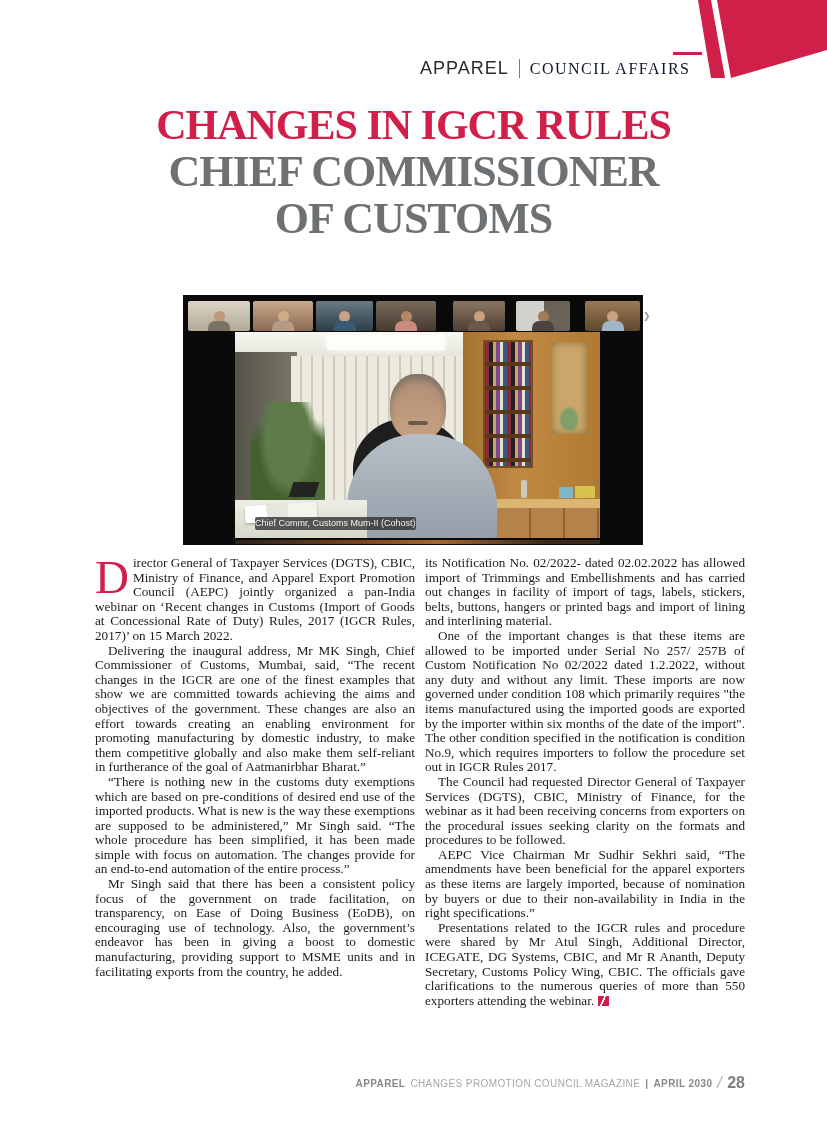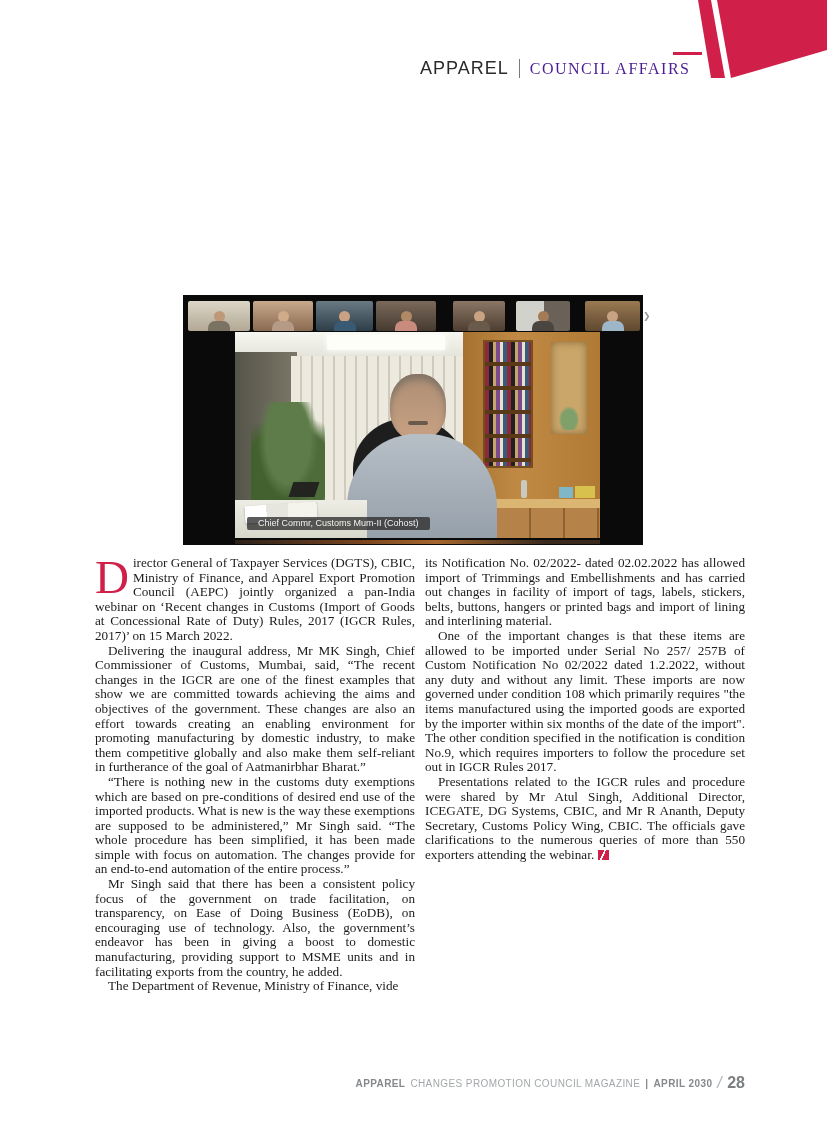--- a/index.html
+++ b/index.html
@@ -13,21 +13,21 @@
         font-family:"Liberation Serif","DejaVu Serif",serif;overflow:hidden;}
 
   
   .corner-logo{position:absolute;top:0;right:0;width:160px;height:85px;}
 
   
   .header{position:absolute;left:420px;top:58px;display:flex;align-items:center;gap:10px;}
   .hdr-brand{font-family:"Liberation Sans","DejaVu Sans",sans-serif;font-size:18px;
              letter-spacing:1px;color:#2b2b2b;font-weight:400;transform:scaleY(1.05);}
   .hdr-divider{width:1px;height:19px;background:#7a7a7a;}
-  .hdr-section{font-size:16px;letter-spacing:1.5px;color:#4c1d95;}
+  .hdr-section{font-size:16px;letter-spacing:1.5px;color:#0f172a;}
 
   
   .title{position:absolute;left:60px;right:60px;top:102px;margin:0;text-align:center;
          font-weight:600;letter-spacing:-1px;}
   .title span{display:block;}
   .t-red{color:var(--red);font-size:42px;line-height:46px;}
   .t-gray{color:var(--title-gray);font-size:44px;line-height:47px;}
 
   
   .video{position:absolute;left:183px;top:295px;width:460px;height:250px;background:#0a0a0a;}
@@ -81,23 +81,23 @@
         background:linear-gradient(#ac8e74,#c9a183);border-radius:46% 46% 44% 44%;
         box-shadow:inset 0 6px 6px rgba(120,110,100,.8);}
   .mustache{position:absolute;left:173px;top:89px;width:20px;height:4px;background:#6a5a4c;border-radius:2px;}
   .body-shirt{position:absolute;left:112px;top:102px;width:150px;height:104px;
         background:linear-gradient(#b7bfc7,#96a0aa);border-radius:46% 46% 0 0/70% 70% 0 0;}
   .desk{position:absolute;left:0;top:168px;width:132px;height:38px;background:linear-gradient(#edede5,#d7d7cb);}
   .papers{position:absolute;left:10px;top:172px;width:72px;height:17px;transform:rotate(-4deg);
           background:linear-gradient(90deg,#ffffff 0 30%,#e6e6de 30% 60%,#f4f4ec 60%);
           box-shadow:0 1px 2px rgba(0,0,0,.35);}
   .phone{position:absolute;left:56px;top:150px;width:26px;height:15px;background:#23231f;transform:skewX(-18deg);}
-  .caption{position:absolute;left:12px;bottom:8px;background:rgba(45,45,45,.78);color:#f2f2f2;
+  .caption{position:absolute;left:20px;bottom:8px;background:rgba(45,45,45,.78);color:#f2f2f2;
            font-family:"Liberation Sans","DejaVu Sans",sans-serif;font-size:9px;line-height:11px;
-           padding:1px 11px;border-radius:2px;white-space:nowrap;}
+           padding:1px 0;border-radius:2px;white-space:nowrap;}
   .video-bar{position:absolute;left:52px;bottom:1px;width:365px;height:4px;
              background:linear-gradient(90deg,#2a211a,#7a4520 35%,#a5672e 55%,#3a2a1e 85%);}
 
   
   .article{position:absolute;left:95px;top:556px;width:650px;display:flex;gap:10px;}
   .col{width:320px;font-size:13.2px;line-height:14.6px;text-align:justify;color:var(--ink);}
   .col p{margin:0;text-indent:13px;}
   .col p.flush{text-indent:0;}
   .dropcap{float:left;font-size:47px;line-height:41px;height:41px;color:var(--red);
            padding:1px 4px 0 0;font-weight:500;}
@@ -125,20 +125,23 @@
     <polygon points="50,0 160,0 160,50 64,78" fill="#d0204a"></polygon>
   </svg>
 
   <div class="header">
     <span class="hdr-brand">APPAREL</span>
     <span class="hdr-divider"></span>
     <span class="hdr-section">COUNCIL AFFAIRS</span>
   </div>
 
   <h1 class="title">
+    <span class="t-red">CHANGES IN IGCR RULES</span>
+    <span class="t-gray">CHIEF COMMISSIONER</span>
+    <span class="t-gray">OF CUSTOMS</span>
   </h1>
 
   <div class="video">
     <div class="strip">
       <div class="thumb t1"></div>
       <div class="thumb t2"></div>
       <div class="thumb t3"></div>
       <div class="thumb t4"></div>
       <div class="thumb t5"></div>
       <div class="thumb t6"></div>
@@ -172,25 +175,26 @@
     </div>
     <div class="video-bar"></div>
   </div>
 
   <div class="article">
     <div class="col">
       <p class="flush"><span class="dropcap">D</span><span>irector General of Taxpayer Services (DGTS), CBIC, Ministry of Finance, and Apparel Export Promotion Council (AEPC) jointly organized a pan-India webinar on ‘Recent changes in Customs (Import of Goods at Concessional Rate of Duty) Rules, 2017 (IGCR Rules, 2017)’ on 15 March 2022.</span></p>
       <p>Delivering the inaugural address, Mr MK Singh, Chief Commissioner of Customs, Mumbai, said, “The recent changes in the IGCR are one of the finest examples that show we are committed towards achieving the aims and objectives of the government. These changes are also an effort towards creating an enabling environment for promoting manufacturing by domestic industry, to make them competitive globally and also make them self-reliant in furtherance of the goal of Aatmanirbhar Bharat.”</p>
       <p>“There is nothing new in the customs duty exemptions which are based on pre-conditions of desired end use of the imported products. What is new is the way these exemptions are supposed to be administered,” Mr Singh said. “The whole procedure has been simplified, it has been made simple with focus on automation. The changes provide for an end-to-end automation of the entire process.”</p>
       <p>Mr Singh said that there has been a consistent policy focus of the government on trade facilitation, on transparency, on Ease of Doing Business (EoDB), on encouraging use of technology. Also, the government’s endeavor has been in giving a boost to domestic manufacturing, providing support to MSME units and in facilitating exports from the country, he added.</p>
-      <p>The Department of Revenue, Ministry of Finance, vide</p>
     </div>
     <div class="col">
       <p class="flush">its Notification No. 02/2022- dated 02.02.2022 has allowed import of Trimmings and Embellishments and has carried out changes in facility of import of tags, labels, stickers, belts, buttons, hangers or printed bags and import of lining and interlining material.</p>
       <p>One of the important changes is that these items are allowed to be imported under Serial No 257/ 257B of Custom Notification No 02/2022 dated 1.2.2022, without any duty and without any limit. These imports are now governed under condition 108 which primarily requires "the items manufactured using the imported goods are exported by the importer within six months of the date of the import". The other condition specified in the notification is condition No.9, which requires importers to follow the procedure set out in IGCR Rules 2017.</p>
+      <p>The Council had requested Director General of Taxpayer Services (DGTS), CBIC, Ministry of Finance, for the webinar as it had been receiving concerns from exporters on the procedural issues seeking clarity on the formats and procedures to be followed.</p>
+      <p>AEPC Vice Chairman Mr Sudhir Sekhri said, “The amendments have been beneficial for the apparel exporters as these items are largely imported, because of nomination by buyers or due to their non-availability in India in the right specifications.”</p>
       <p><span>Presentations related to the IGCR rules and procedure were shared by Mr Atul Singh, Additional Director, ICEGATE, DG Systems, CBIC, and Mr R Ananth, Deputy Secretary, Customs Policy Wing, CBIC. The officials gave clarifications to the numerous queries of more than 550 exporters attending the webinar.</span><span class="endmark"></span></p>
     </div>
   </div>
 
   <div class="footer">
     <span class="f-bold">APPAREL</span>
     <span class="f-reg">CHANGES PROMOTION COUNCIL MAGAZINE</span>
     <span class="f-sep">|</span>
     <span class="f-bold">APRIL 2030</span>
     <span class="f-slash">/</span>

